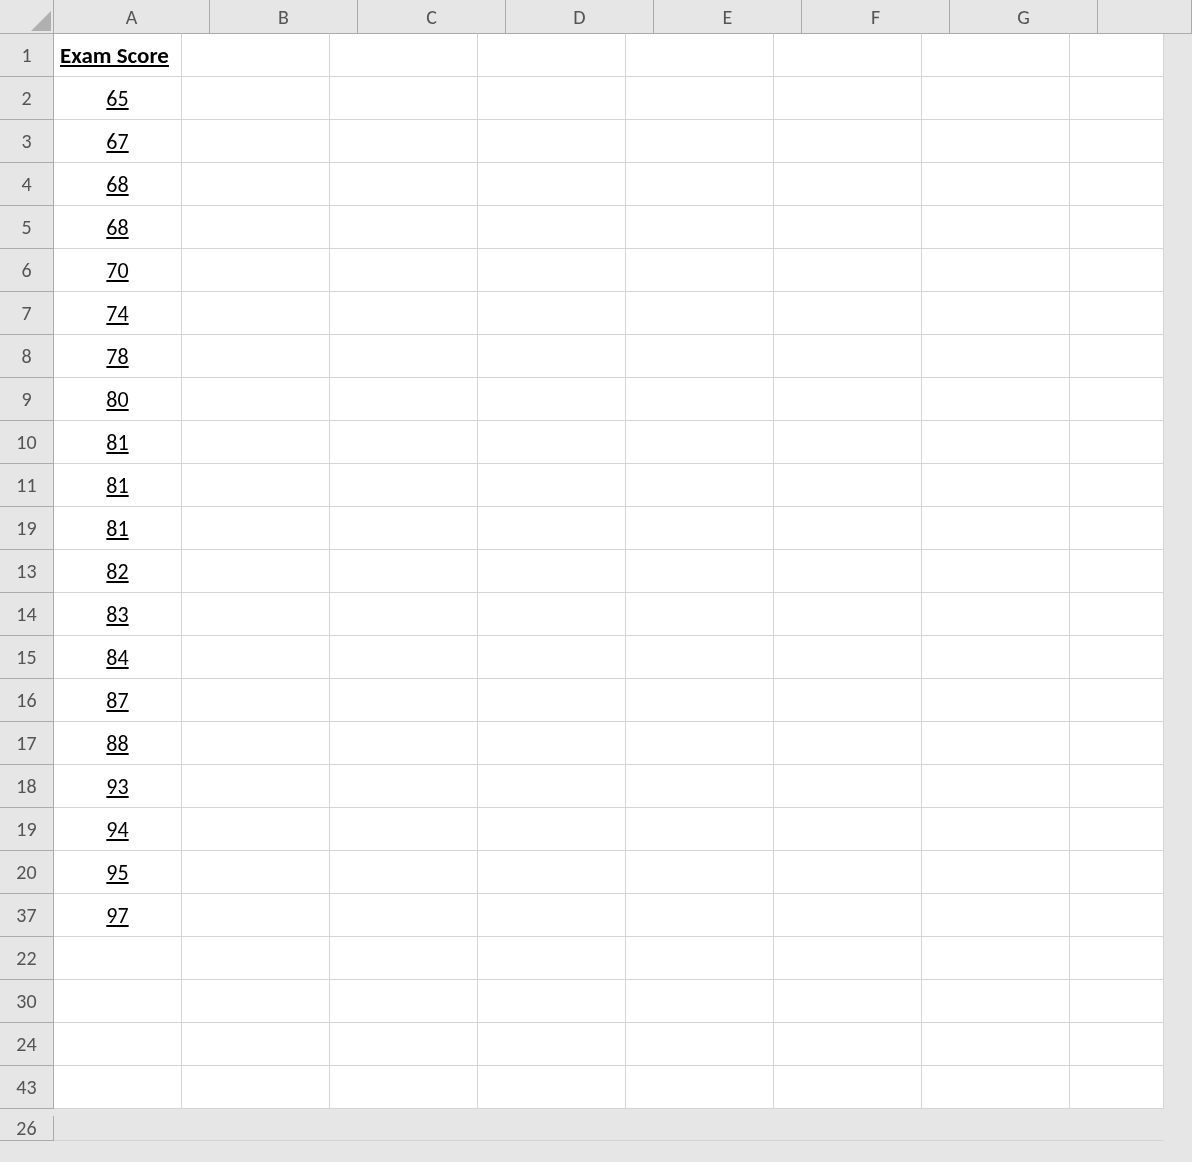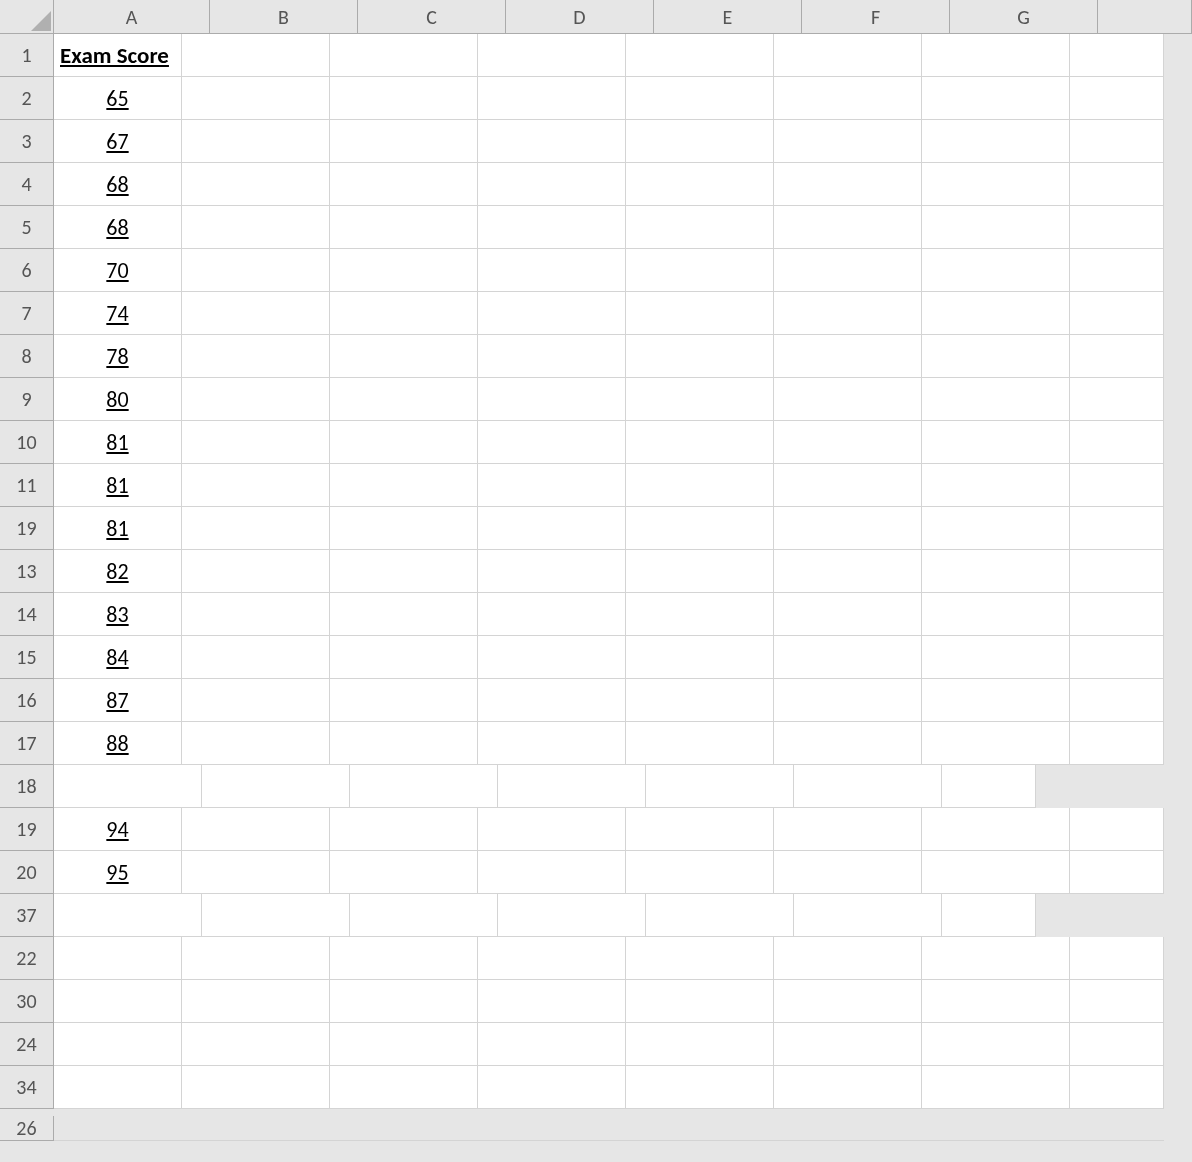--- a/index.html
+++ b/index.html
@@ -300,20 +300,21 @@
         <div class="cell col-other"></div>
         <div class="cell col-other"></div>
         <div class="cell col-other"></div>
         <div class="cell col-other"></div>
         <div class="cell col-other"></div>
         <div class="cell col-other"></div>
         <div class="cell col-H"></div>
       </div>
       <div class="data-row">
         <div class="row-header">18</div>
+        <div class="cell col-A value-cell">93</div>
         <div class="cell col-other"></div>
         <div class="cell col-other"></div>
         <div class="cell col-other"></div>
         <div class="cell col-other"></div>
         <div class="cell col-other"></div>
         <div class="cell col-other"></div>
         <div class="cell col-H"></div>
       </div>
       <div class="data-row">
         <div class="row-header">19</div>
@@ -332,20 +333,21 @@
         <div class="cell col-other"></div>
         <div class="cell col-other"></div>
         <div class="cell col-other"></div>
         <div class="cell col-other"></div>
         <div class="cell col-other"></div>
         <div class="cell col-other"></div>
         <div class="cell col-H"></div>
       </div>
       <div class="data-row">
         <div class="row-header">37</div>
+        <div class="cell col-A value-cell">97</div>
         <div class="cell col-other"></div>
         <div class="cell col-other"></div>
         <div class="cell col-other"></div>
         <div class="cell col-other"></div>
         <div class="cell col-other"></div>
         <div class="cell col-other"></div>
         <div class="cell col-H"></div>
       </div>
       <div class="data-row">
         <div class="row-header">22</div>
@@ -374,21 +376,21 @@
         <div class="cell col-A"></div>
         <div class="cell col-other"></div>
         <div class="cell col-other"></div>
         <div class="cell col-other"></div>
         <div class="cell col-other"></div>
         <div class="cell col-other"></div>
         <div class="cell col-other"></div>
         <div class="cell col-H"></div>
       </div>
       <div class="data-row">
-        <div class="row-header">34</div>
+        <div class="row-header">43</div>
         <div class="cell col-A"></div>
         <div class="cell col-other"></div>
         <div class="cell col-other"></div>
         <div class="cell col-other"></div>
         <div class="cell col-other"></div>
         <div class="cell col-other"></div>
         <div class="cell col-other"></div>
         <div class="cell col-H"></div>
       </div>
       <div class="data-row last">

